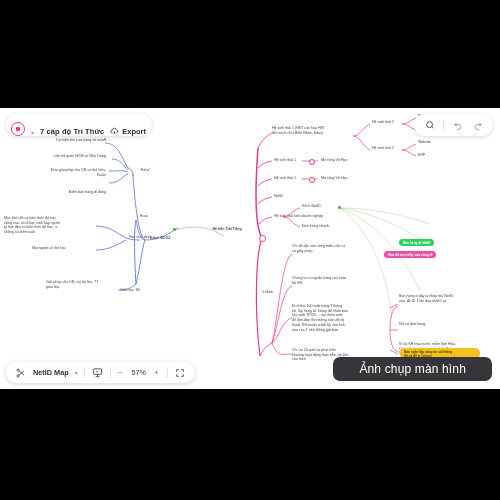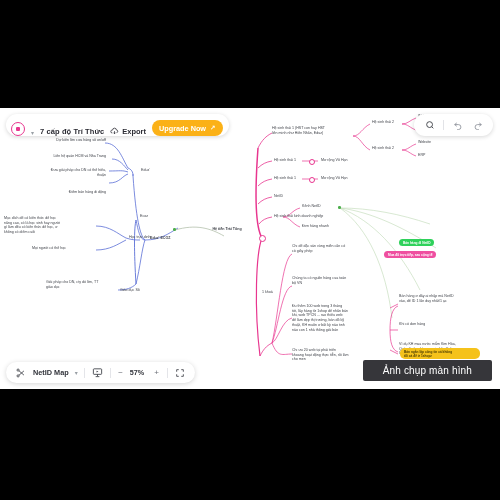--- a/index.html
+++ b/index.html
@@ -53,26 +53,26 @@
     position:absolute;left:6px;bottom:6px;height:21px;
     display:flex;align-items:center;gap:6px;
     background:#fff;border-radius:11px;
     box-shadow:0 1px 5px rgba(0,0,0,.17);
     padding:0 8px;z-index:40;
   }
   .bb-label{font-size:7.3px;color:#31333a;font-weight:600;}
   .bb-sep{width:1px;height:10px;background:#e4e5e9;}
   .zoom-grp{display:flex;align-items:center;gap:5px;}
   .zoom-btn{font-size:8px;color:#6d7179;cursor:pointer;line-height:1;width:8px;text-align:center;}
-  .zoom-val{font-size:7.2px;color:#31333a;font-weight:700;min-width:18px;}
+  .zoom-val{font-size:7.2px;color:#31333a;font-weight:400;min-width:18px;text-align:center;}
 
   .screenshot-tip{
     position:absolute;right:8px;bottom:8px;
-    background:#36363a;color:#fff;border-radius:2px;
-    font-size:10px;padding:5px 20px;z-index:45;white-space:nowrap;
+    background:#36363a;color:#fff;border-radius:7px;
+    font-size:12px;padding:5px 26px;z-index:45;white-space:nowrap;
     letter-spacing:.15px;
   }
   .watermark{
     position:absolute;right:92px;bottom:11px;font-size:5.5px;
     color:#cfd1d5;letter-spacing:.4px;z-index:30;
   }
 
   
   #map{position:absolute;left:0;top:0;width:500px;height:281px;}
   .nd{
@@ -249,24 +249,20 @@
       </span>
     <span class="caret">▾</span>
     <span class="doc-title">7 cấp độ Trí Thức</span>
     <span class="export-btn">
       <svg width="9" height="9" viewBox="0 0 24 24" fill="none" stroke="#2b2b33" stroke-width="2">
         <path d="M6 16a4 4 0 1 1 1-7.9A5 5 0 0 1 17 8a3.5 3.5 0 0 1 .5 7"></path>
         <path d="M12 11v7M9 15l3 3 3-3"></path>
       </svg>
       <span class="lbl">Export</span>
     </span>
-    <span class="upgrade-btn">
-      <span>Upgrade Now</span>
-      <span class="arrow">↗</span>
-    </span>
   </div>
 
   <div class="toolbar-right">
     <span class="tb-ico">
       <svg width="10" height="10" viewBox="0 0 24 24" fill="none" stroke="#3c3f46" stroke-width="2.2">
         <circle cx="11" cy="11" r="7"></circle>
           <path d="M20 20l-4-4"></path>
       </svg>
     </span>
     <span class="tb-sep"></span>

